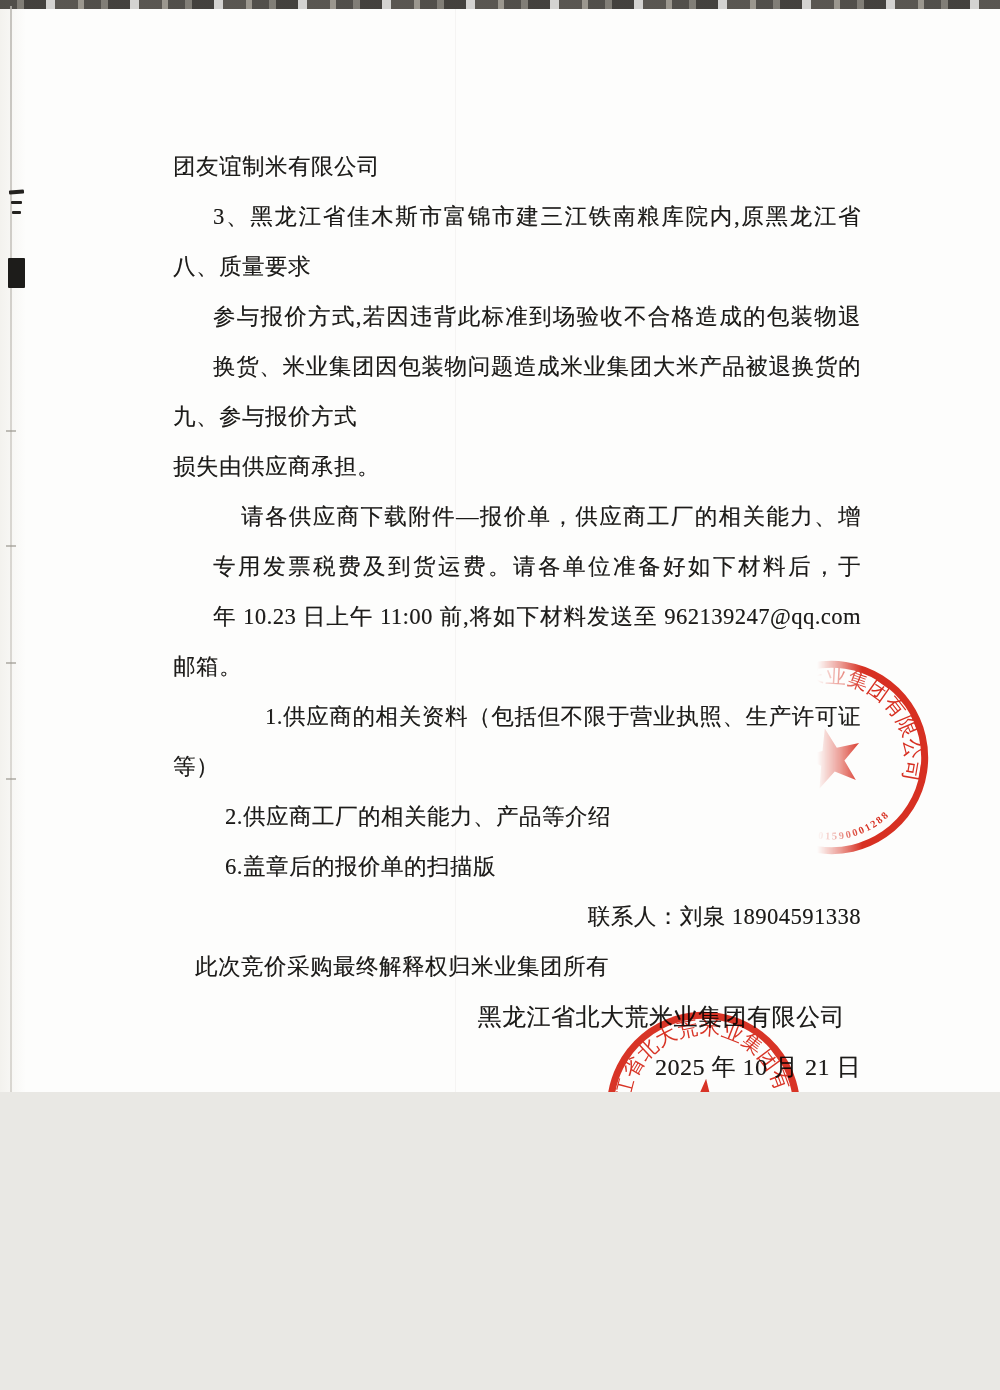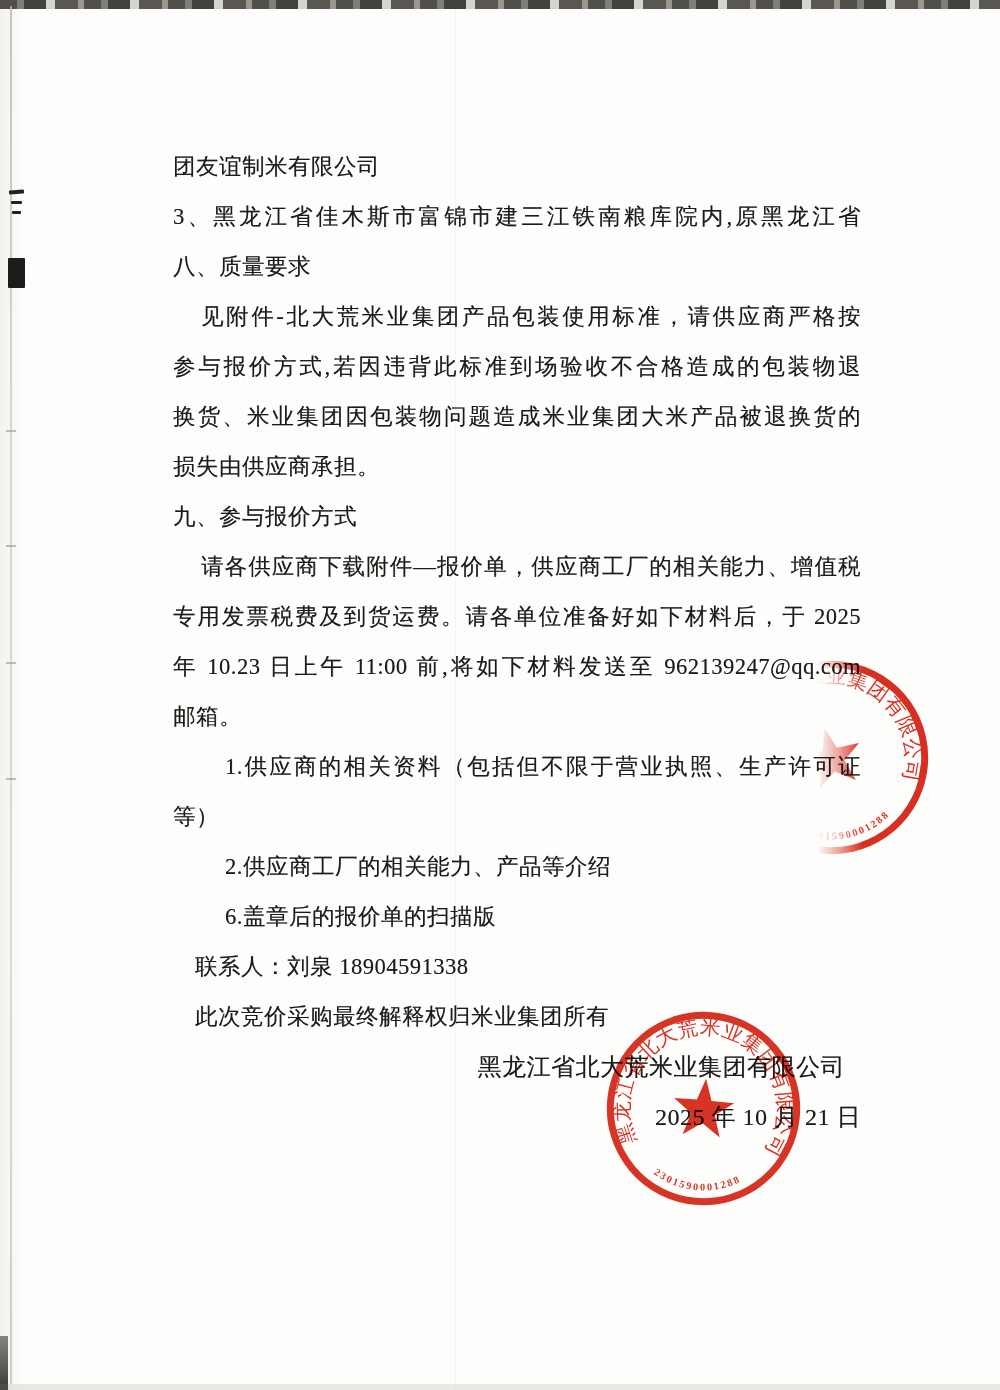--- a/index.html
+++ b/index.html
@@ -1,18 +1,18 @@
 <!DOCTYPE html>
 <html><head>
 <meta charset="utf-8">
 <style>
   html,body{margin:0;padding:0;background:#e9e8e4;}
   .paper{
     position:relative;
-    width:1000px;height:1390px;
+    width:1000px;height:1092px;
     margin:0 auto;
     background:
       linear-gradient(90deg,#f3f2ee 0px,#fdfdfc 26px),
       #fdfdfc;
     overflow:hidden;
     font-family:"Liberation Serif","DejaVu Serif",serif;
     color:#1c1b19;
   }
   
   .top-edge{
@@ -55,20 +55,21 @@
     letter-spacing:.5px;
     white-space:pre;
     text-shadow:.3px .3px 0 rgba(20,18,16,.45);
   }
   .line.just{
     white-space:normal;
     text-align:justify;
     text-justify:inter-character;
     text-align-last:justify;
     overflow:hidden;
+    margin-left:40px;
   }
   .line.right{text-align:right;}
   .line.lg{font-size:24px;}
   
   .stamp{
     position:absolute;width:205px;height:205px;
     mix-blend-mode:multiply;
   }
   .stamp svg{display:block;width:205px;height:205px;overflow:visible;}
   .stamp-bottom{left:601px;top:1006px;opacity:.95;transform:rotate(5deg);}
@@ -96,34 +97,33 @@
   <div class="edge-tick" style="top:662px"></div>
   <div class="edge-tick" style="top:778px"></div>
   <div class="fold-line"></div>
   <div class="corner-smudge"></div>
   <div class="bottom-band"></div>
 
   <div class="doc-text" id="doc-text">
       <div class="line">团友谊制米有限公司</div>
       <div class="line just">3、黑龙江省佳木斯市富锦市建三江铁南粮库院内,原黑龙江省</div>
       <div class="line">八、质量要求</div>
-      <div class="line just" style="padding-left: 28px;">见附件-北大荒米业集团产品包装使用标准，请供应商严格按</div>
       <div class="line just">参与报价方式,若因违背此标准到场验收不合格造成的包装物退</div>
       <div class="line just">换货、米业集团因包装物问题造成米业集团大米产品被退换货的</div>
+      <div class="line">九、参与报价方式</div>
       <div class="line">损失由供应商承担。</div>
-      <div class="line">九、参与报价方式</div>
       <div class="line just" style="padding-left: 28px;">请各供应商下载附件—报价单，供应商工厂的相关能力、增值税</div>
       <div class="line just">专用发票税费及到货运费。请各单位准备好如下材料后，于 2025</div>
       <div class="line just">年 10.23 日上午 11:00 前,将如下材料发送至 962139247@qq.com</div>
       <div class="line">邮箱。</div>
       <div class="line just" style="padding-left: 52px;">1.供应商的相关资料（包括但不限于营业执照、生产许可证</div>
       <div class="line">等）</div>
       <div class="line" style="padding-left: 52px;">2.供应商工厂的相关能力、产品等介绍</div>
       <div class="line" style="padding-left: 52px;">6.盖章后的报价单的扫描版</div>
-      <div class="line" style="padding-left: 22px;">联系人：刘泉 18904591338</div>
+      <div class="line" style="padding-left: 22px; text-align: right;">联系人：刘泉 18904591338</div>
       <div class="line" style="padding-left: 22px;">此次竞价采购最终解释权归米业集团所有</div>
       <div class="line right lg" style="padding-right: 16px;">黑龙江省北大荒米业集团有限公司</div>
       <div class="line right lg">2025 年 10 月 21 日</div>
     </div>
 
   <div class="stamp stamp-right">
     <svg viewBox="0 0 220 220" xmlns="http://www.w3.org/2000/svg">
       <defs>
         <path id="s2-name" d="M 41.4 151.2 A 80 80 0 1 1 178.6 151.2" fill="none"></path>
         <path id="s2-num" d="M 53.4 177.4 A 88 88 0 0 0 166.6 177.4" fill="none"></path>

